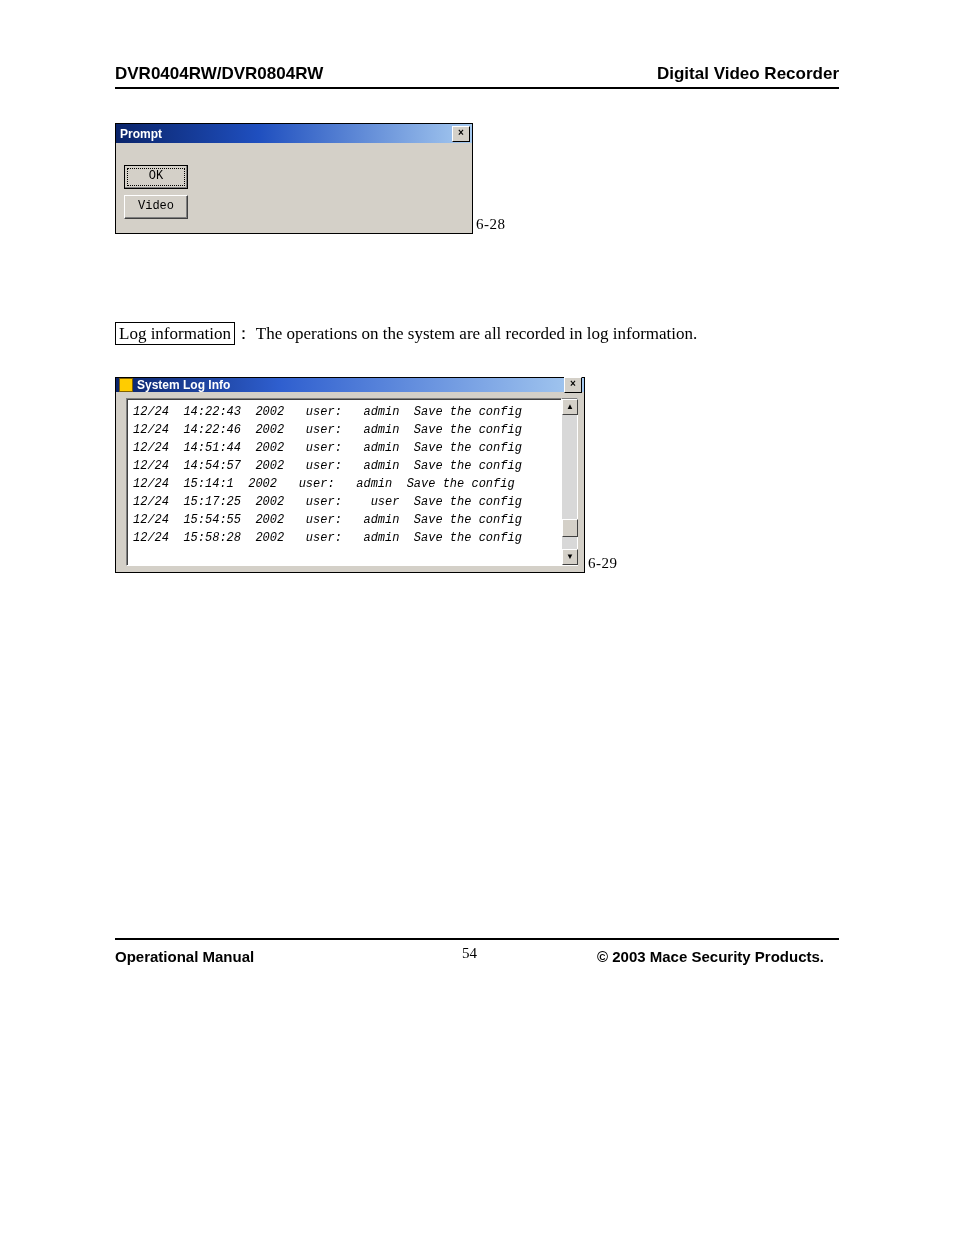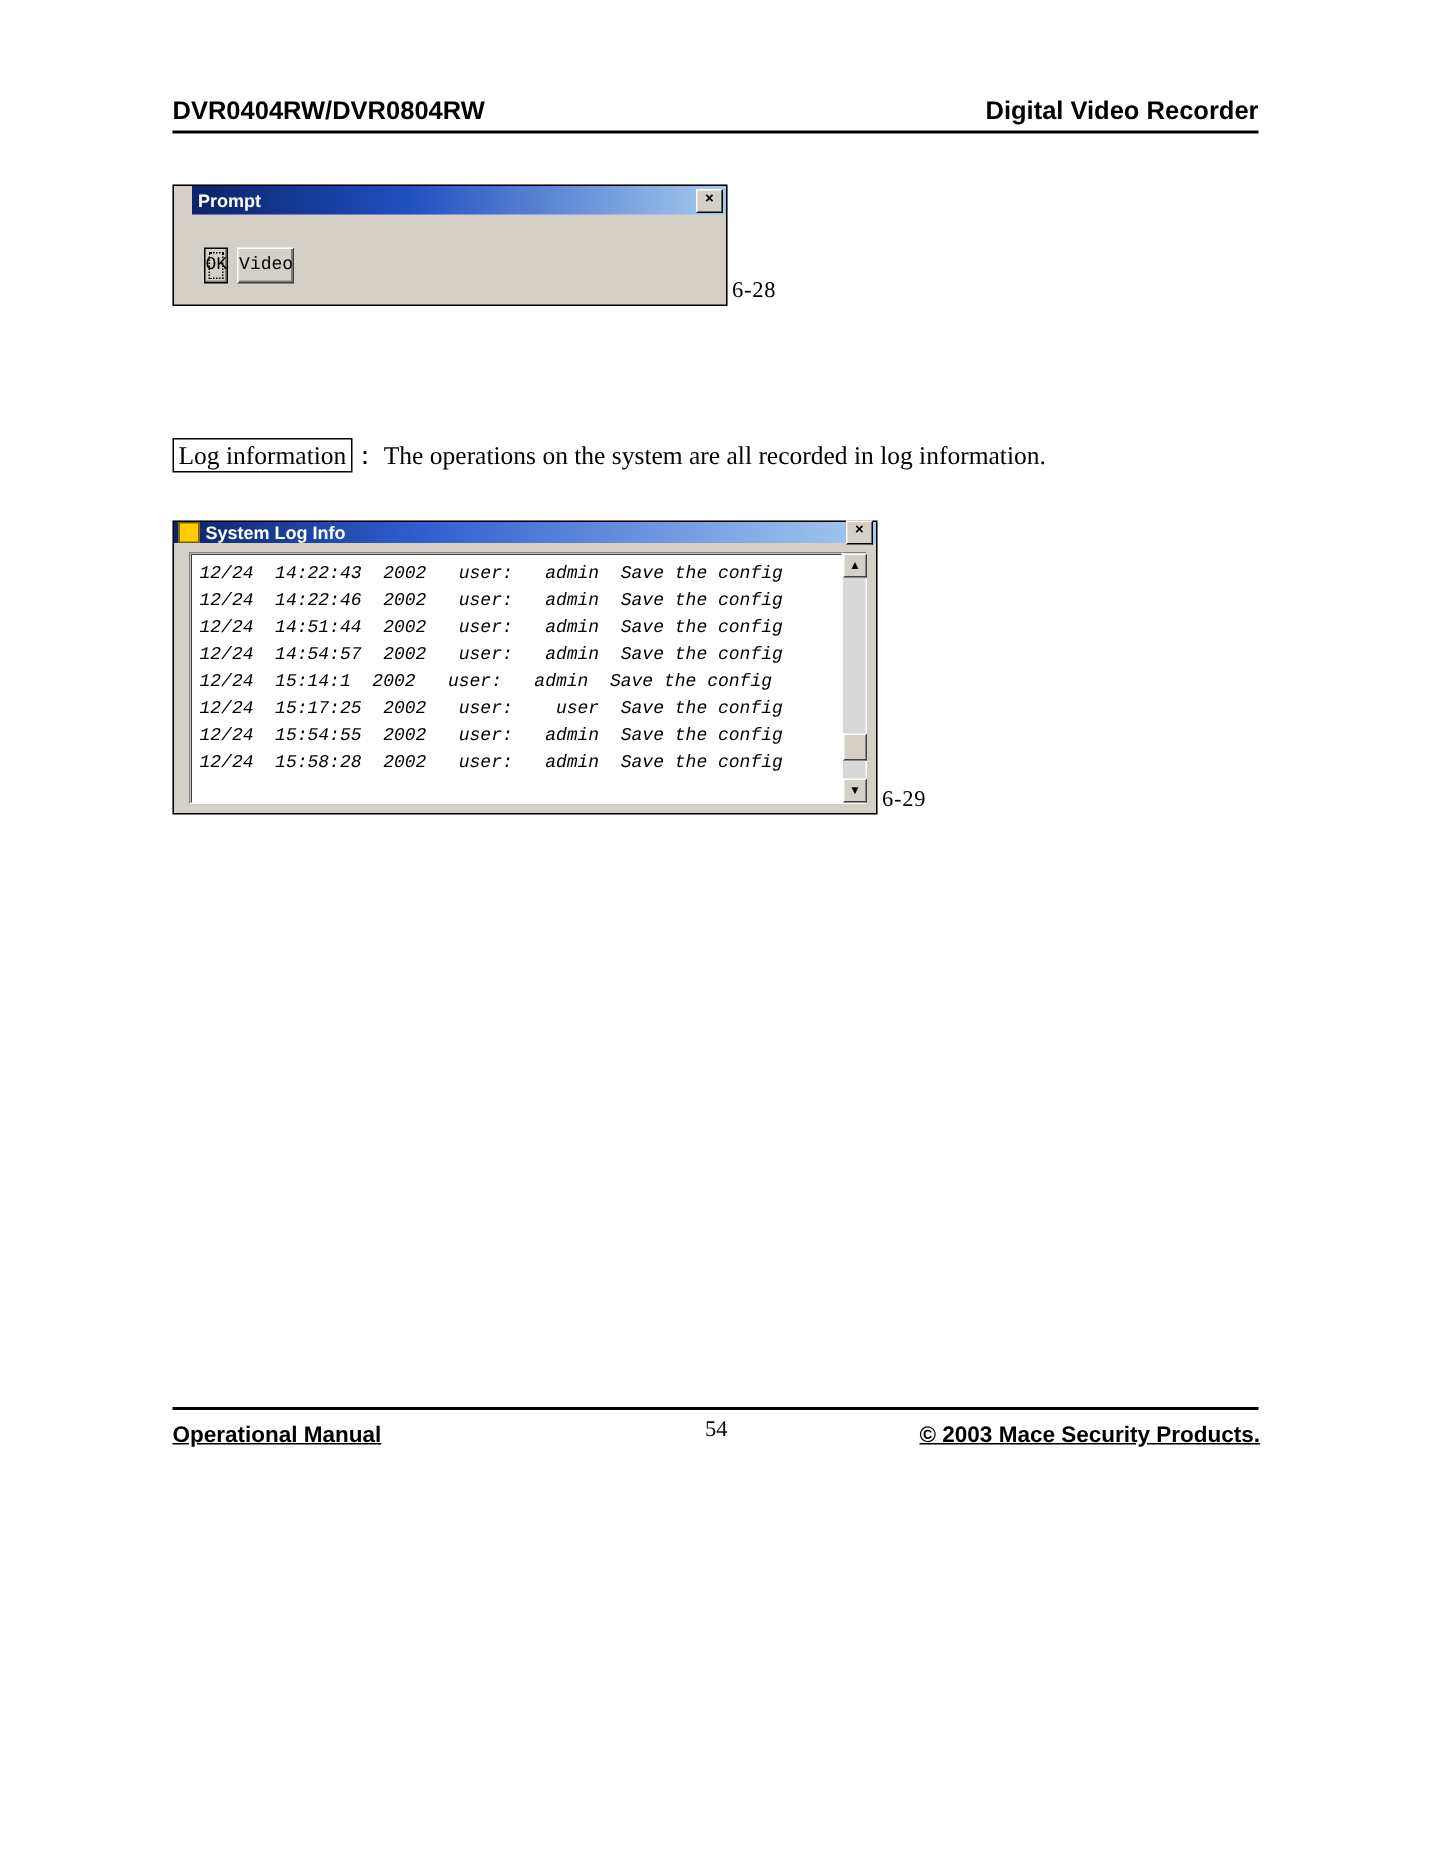--- a/index.html
+++ b/index.html
@@ -38,21 +38,20 @@
     display: flex;
     align-items: flex-end;
     margin-top: 34px;
   }
   .prompt-window {
     width: 356px;
     border: 1px solid #000;
     background: #d4d0c8;
     font-family: "MS Sans Serif", Tahoma, sans-serif;
     font-size: 12px;
-    padding-left: 12px;
   }
   .title-bar {
     height: 19px;
     background: linear-gradient(to right, #0a246a 0%, #1f4fbf 40%, #a6caf0 100%);
     display: flex;
     align-items: center;
     justify-content: space-between;
     padding: 0 2px 0 4px;
   }
   .title-text {
@@ -86,21 +85,21 @@
     padding-left: 78px;
     padding-right: 6px;
     font-family: "Courier New", monospace;
     font-size: 12px;
     white-space: pre-line;
     line-height: 1.35;
   }
   .prompt-buttons {
     width: 64px;
     display: flex;
-    flex-direction: row;
+    flex-direction: column;
     gap: 6px;
     margin-right: 4px;
   }
   .win-btn {
     height: 22px;
     background: #d4d0c8;
     border-top: 1px solid #fff;
     border-left: 1px solid #fff;
     border-right: 1px solid #404040;
     border-bottom: 1px solid #404040;
@@ -231,28 +230,27 @@
   .ftr-line {
     position: absolute;
     left: 115px;
     right: 115px;
     bottom: 295px;
     border-top: 2px solid #000;
   }
   .ftr {
     position: absolute;
     left: 115px;
-    right: 114px;
+    right: 130px;
     bottom: 270px;
     display: flex;
     justify-content: space-between;
     align-items: flex-end;
     font-family: Arial, Helvetica, sans-serif;
     font-size: 15px;
-    text-decoration: underline;
   }
   .ftr-left, .ftr-right { font-weight: bold; }
   .ftr-center {
     font-family: "Times New Roman", serif;
     font-size: 15px;
     font-weight: normal;
     position: absolute;
     left: 50%;
     transform: translateX(-50%);
     bottom: 3px;

